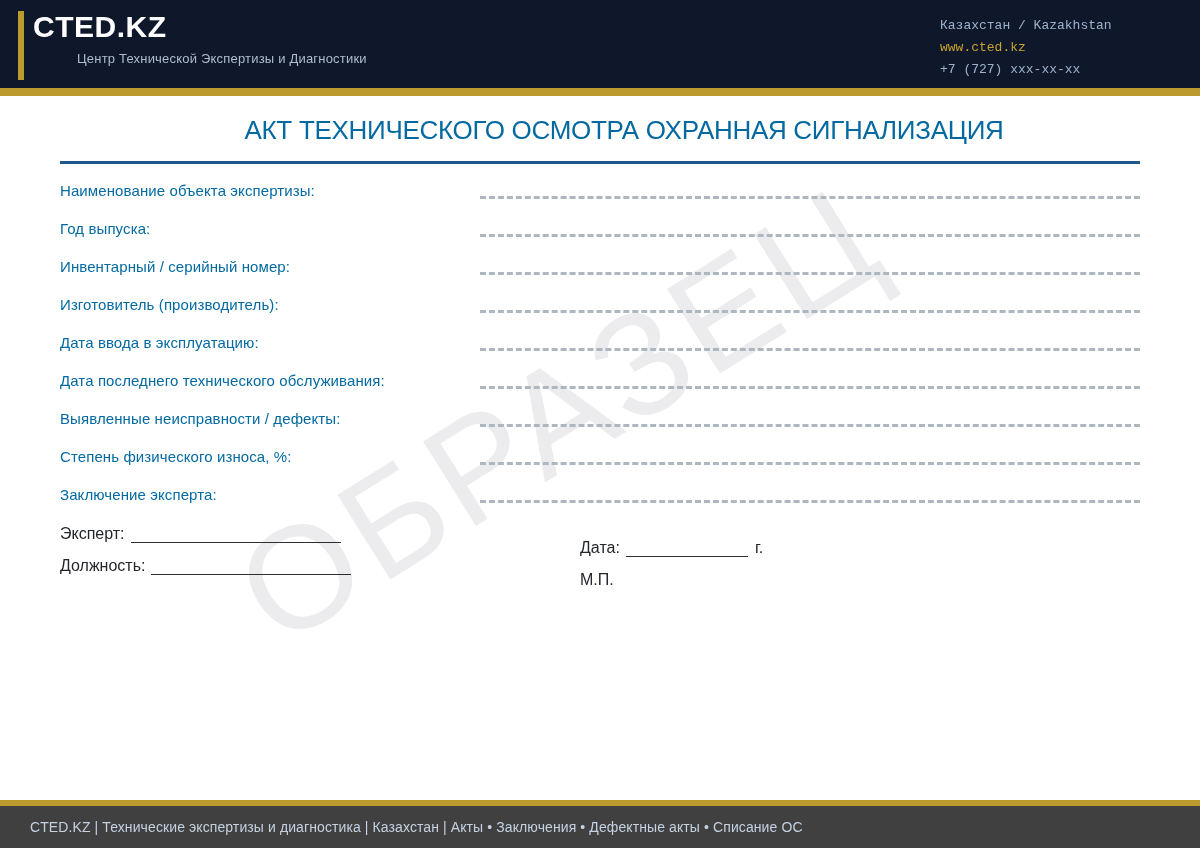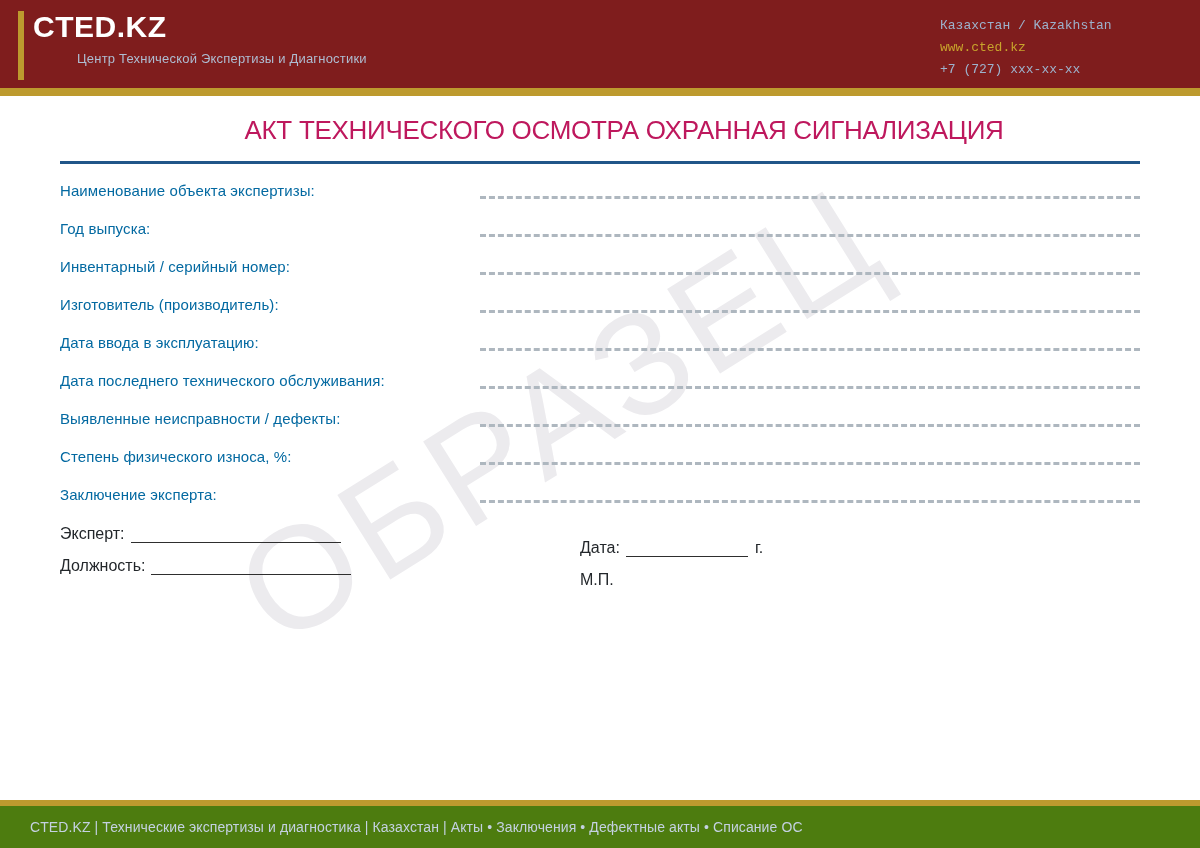--- a/index.html
+++ b/index.html
@@ -8,21 +8,21 @@
     position: relative;
     background: #ffffff;
     font-family: "Liberation Sans", sans-serif;
     overflow: hidden;
   }
 
   
   .header {
     position: relative;
     height: 88px;
-    background: #7f1d1d;
+    background: #0f172a;
   }
   .gold-accent {
     position: absolute;
     left: 18px; top: 11px;
     width: 6px; height: 69px;
     background: #bd9a2e;
   }
   .logo-block { position: absolute; left: 33px; top: 12px; }
   .logo-text {
     color: #ffffff;
@@ -62,21 +62,21 @@
     user-select: none;
     pointer-events: none;
     z-index: 0;
   }
 
   
   .doc { position: relative; z-index: 1; }
   .doc-title {
     margin-top: 19px;
     text-align: center;
-    color: #be185d;
+    color: #0369a1;
     font-size: 26px;
     letter-spacing: -0.3px;
     padding-left: 48px;
   }
   .title-rule {
     margin: 15px 60px 0 60px;
     height: 3px;
     background: #205689;
   }
 
@@ -107,21 +107,21 @@
   .sig-line { border-bottom: 1.6px solid #2e2e2e; height: 15px; }
   .line-expert { width: 210px; margin-left: 6px; }
   .line-position { width: 200px; margin-left: 6px; }
   .line-date { width: 122px; margin-left: 6px; margin-right: 7px; }
 
   
   .footer { position: absolute; left: 0; right: 0; bottom: 0; }
   .footer-gold { height: 6px; background: #bd9a2e; }
   .footer-bar {
     height: 42px;
-    background: #4d7c0f;
+    background: #404040;
     display: flex;
     align-items: center;
   }
   .footer-text {
     margin-left: 30px;
     color: #c4d1e1;
     font-size: 14px;
     letter-spacing: 0.1px;
   }
 </style>

